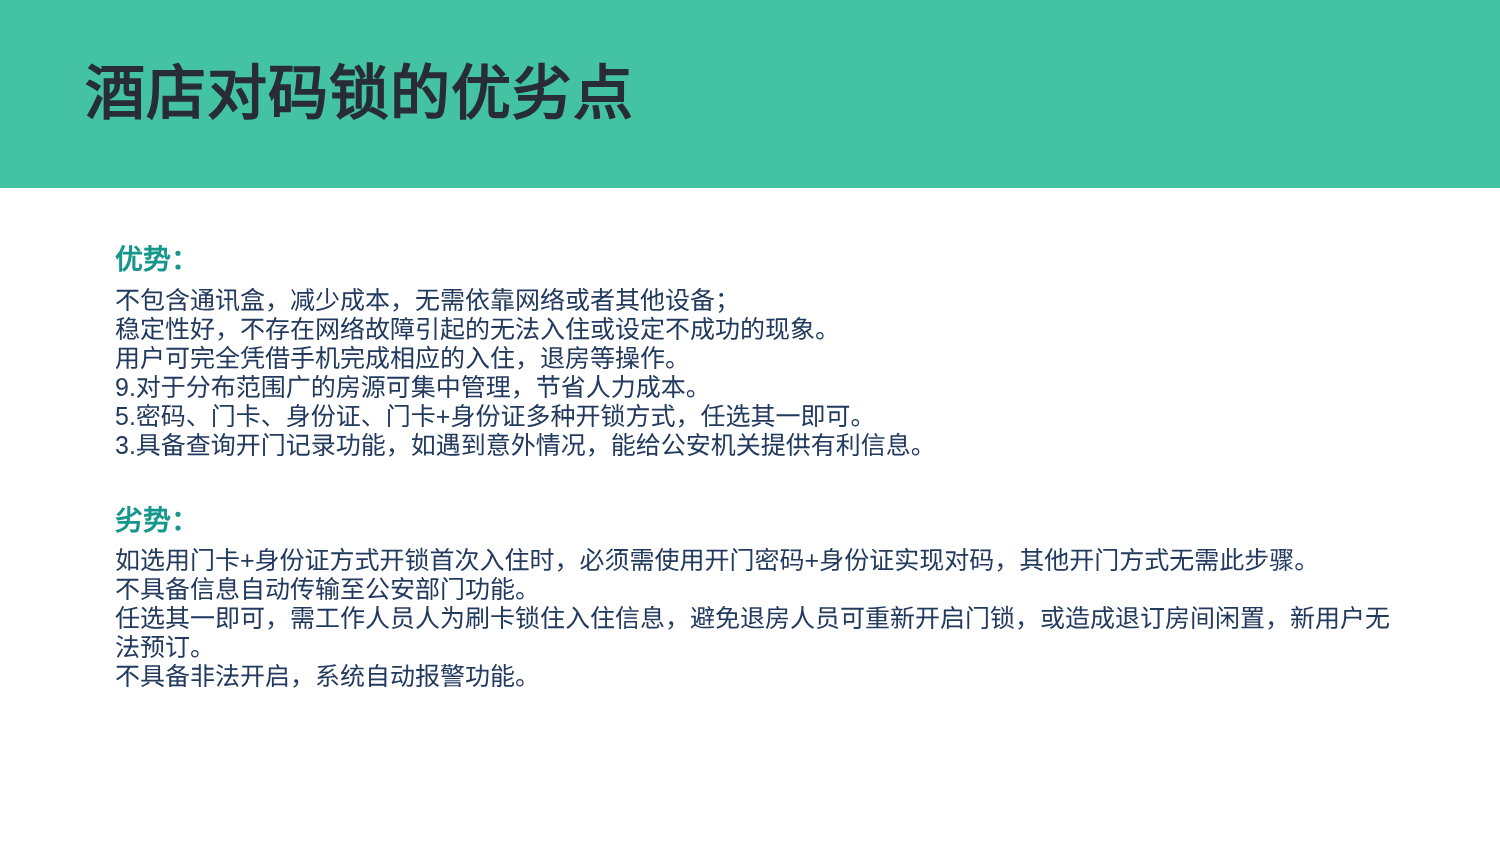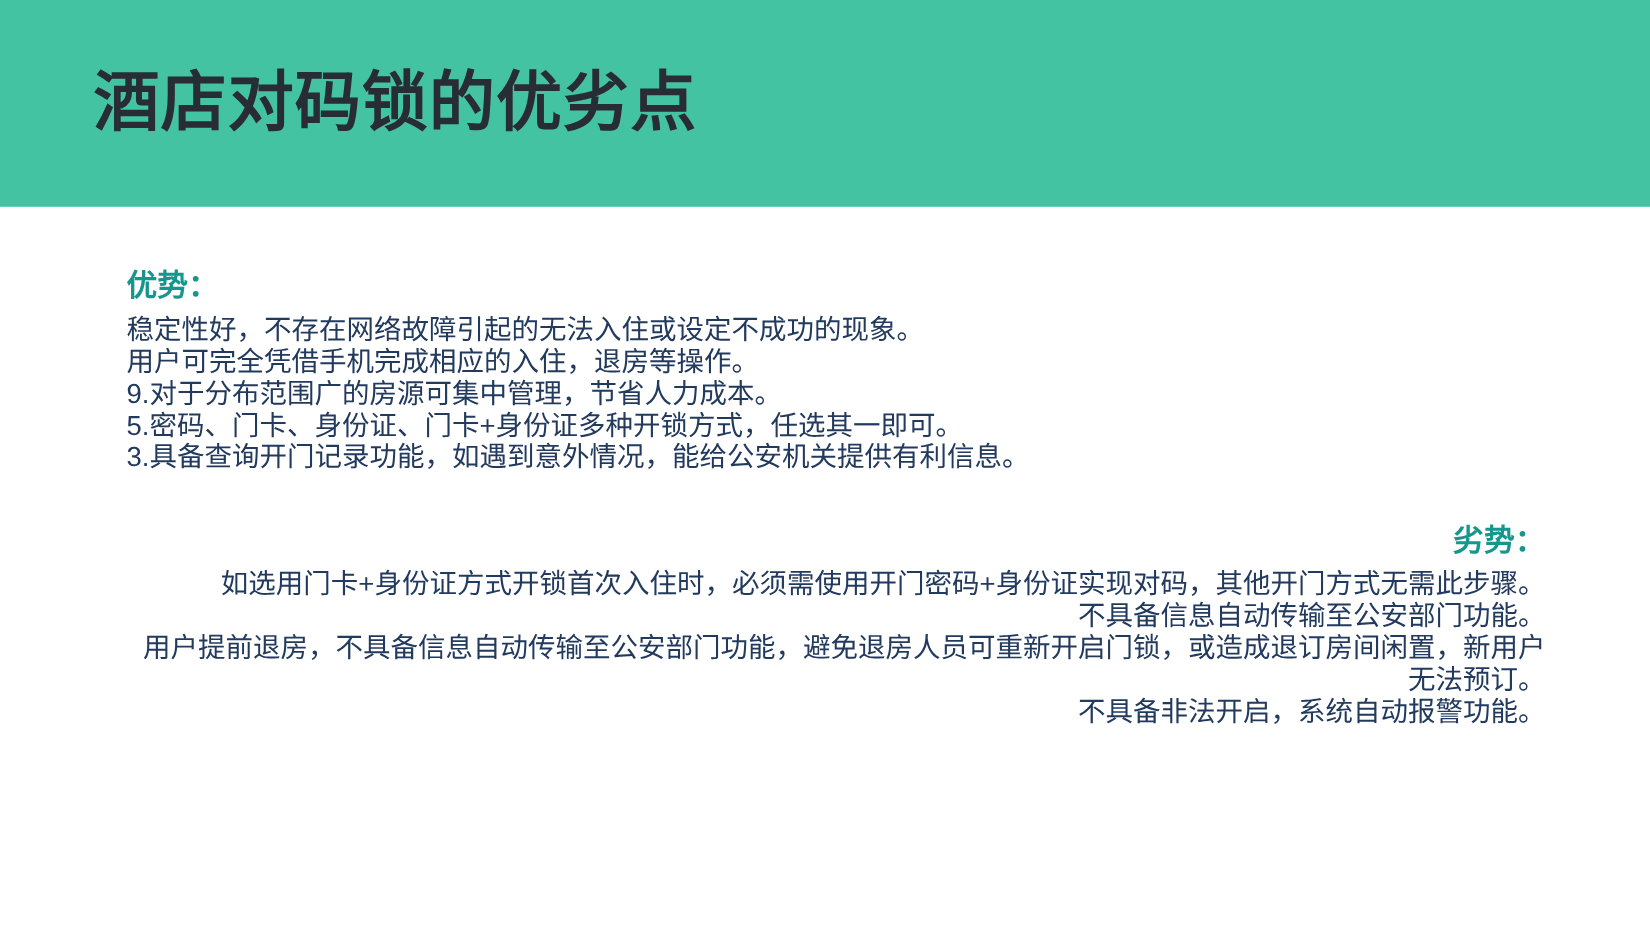--- a/index.html
+++ b/index.html
@@ -40,21 +40,20 @@
     line-height: 1.1;
   }
   .slide-body {
     padding: 55px 0 0 115px;
   }
   .content-section {
     width: 1290px;
   }
   .content-section + .content-section {
     margin-top: 44px;
-    text-align: right;
   }
   .section-heading {
     margin: 0 0 9px 0;
     font-size: 28px;
     font-weight: bold;
     color: var(--heading-color);
     line-height: 1.2;
   }
   .body-line {
     margin: 0;
@@ -69,28 +68,29 @@
 <body>
 
 <div class="slide">
   <header class="slide-header">
     <h1 class="slide-title">酒店对码锁的优劣点</h1>
   </header>
 
   <main class="slide-body">
     <section class="content-section">
       <h2 class="section-heading">优势：</h2>
+      <p class="body-line">不包含通讯盒，减少成本，无需依靠网络或者其他设备；</p>
       <p class="body-line">稳定性好，不存在网络故障引起的无法入住或设定不成功的现象。</p>
       <p class="body-line">用户可完全凭借手机完成相应的入住，退房等操作。</p>
       <p class="body-line">9.对于分布范围广的房源可集中管理，节省人力成本。</p>
       <p class="body-line">5.密码、门卡、身份证、门卡+身份证多种开锁方式，任选其一即可。</p>
       <p class="body-line">3.具备查询开门记录功能，如遇到意外情况，能给公安机关提供有利信息。</p>
     </section>
 
     <section class="content-section">
       <h2 class="section-heading">劣势：</h2>
       <p class="body-line">如选用门卡+身份证方式开锁首次入住时，必须需使用开门密码+身份证实现对码，其他开门方式无需此步骤。</p>
       <p class="body-line">不具备信息自动传输至公安部门功能。</p>
-      <p class="body-line">用户提前退房，不具备信息自动传输至公安部门功能，避免退房人员可重新开启门锁，或造成退订房间闲置，新用户无法预订。</p>
+      <p class="body-line">任选其一即可，需工作人员人为刷卡锁住入住信息，避免退房人员可重新开启门锁，或造成退订房间闲置，新用户无法预订。</p>
       <p class="body-line">不具备非法开启，系统自动报警功能。</p>
     </section>
   </main>
 </div>
 
 </body></html>

